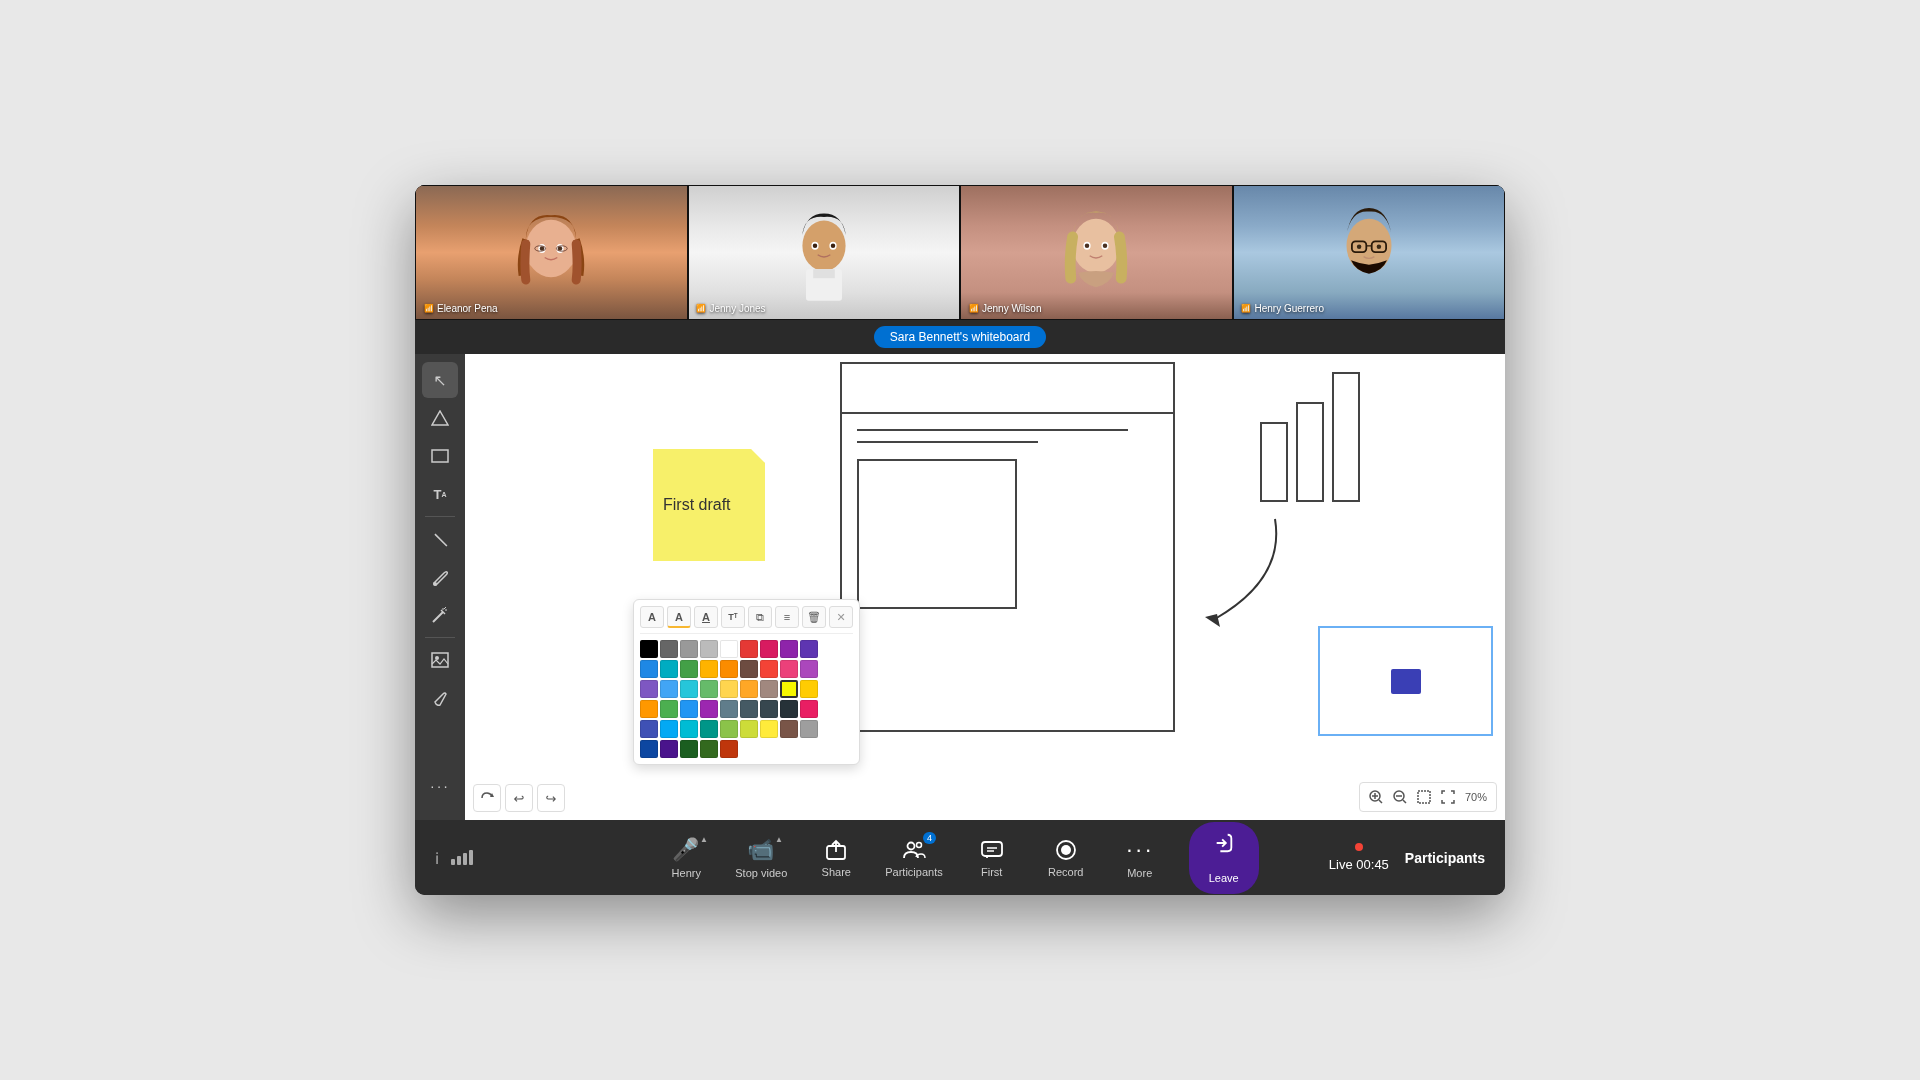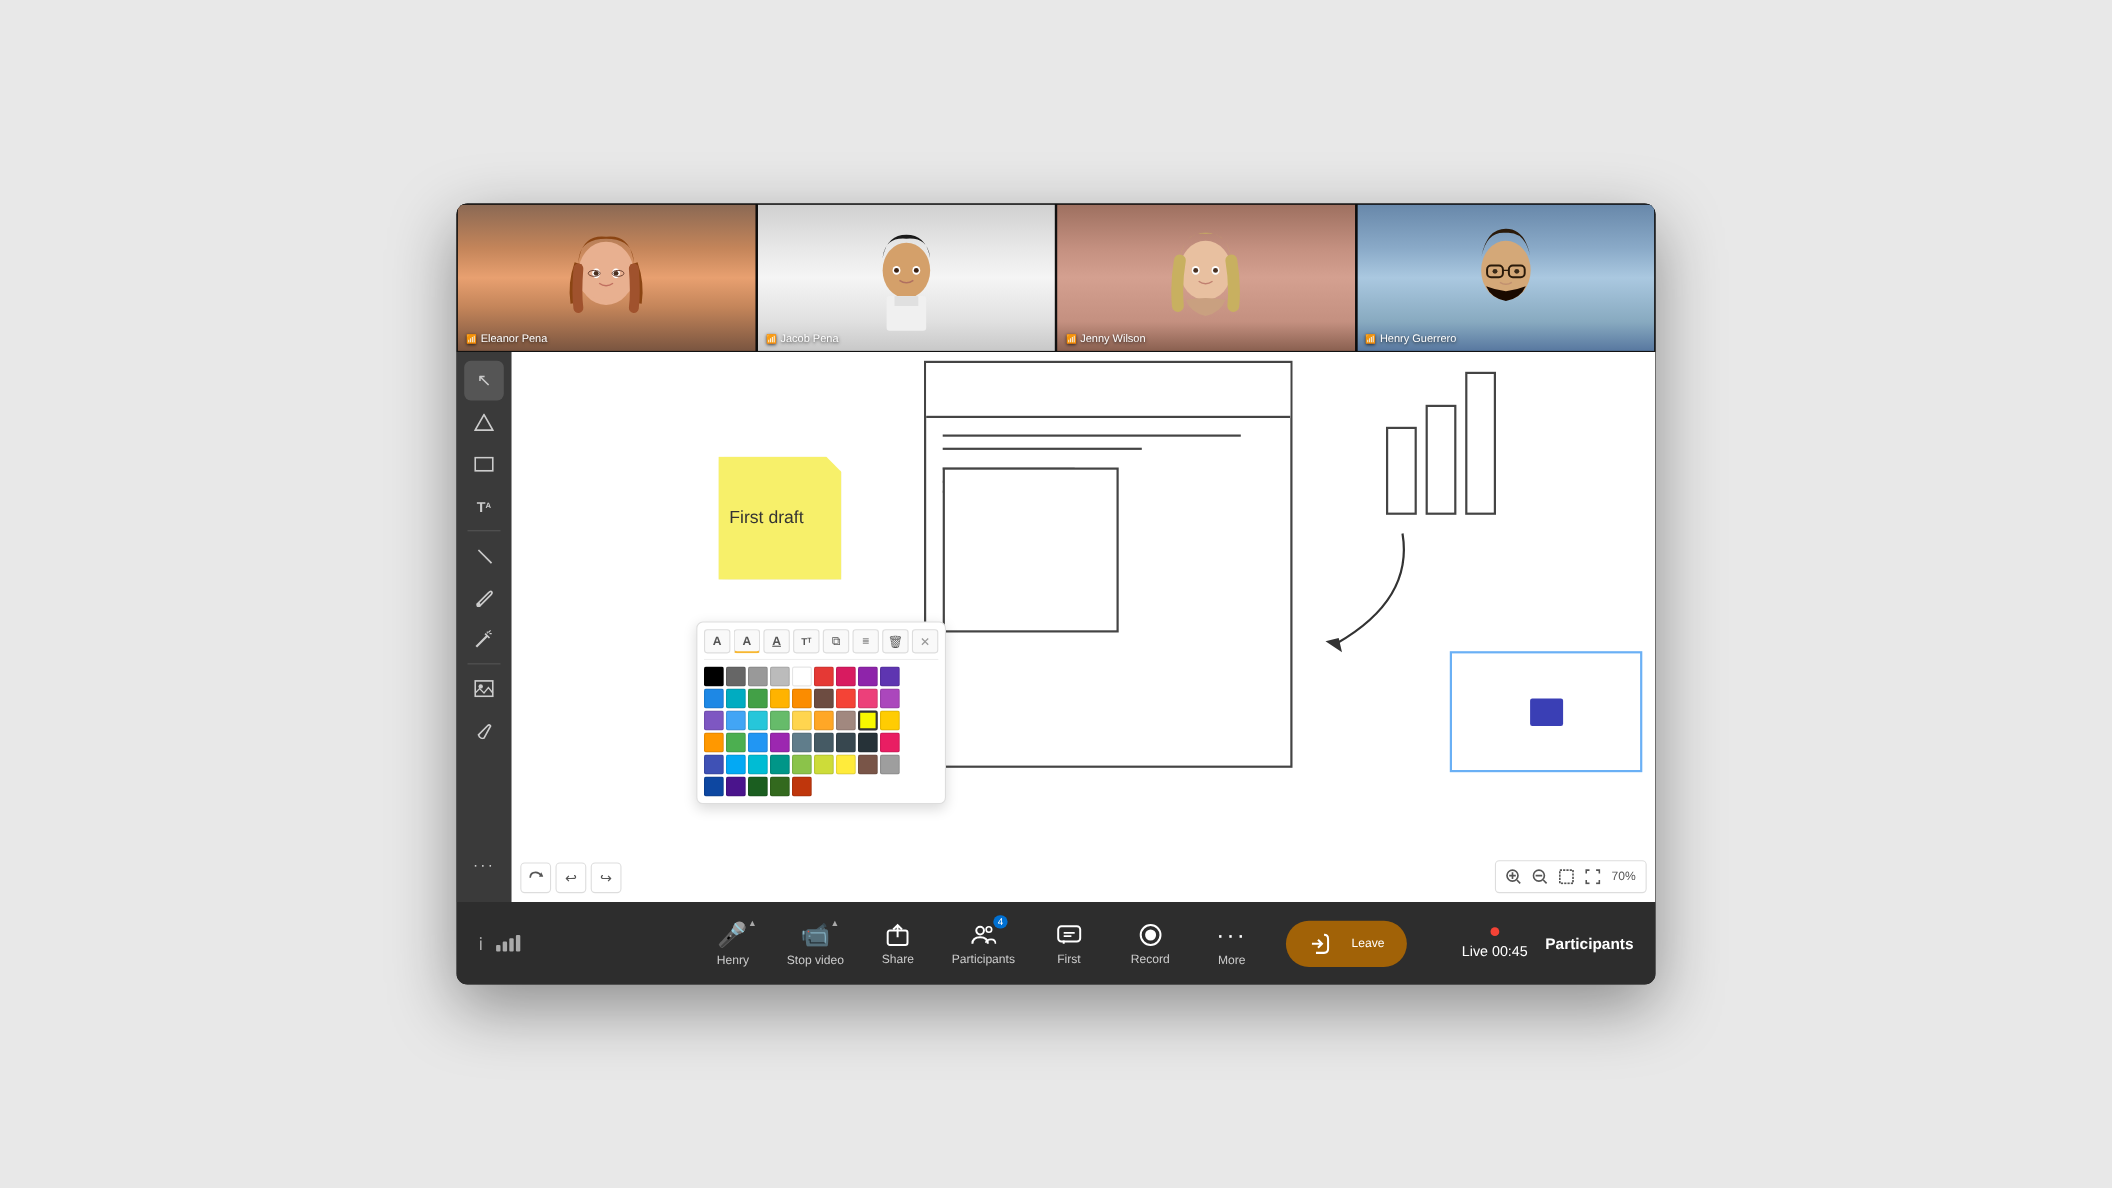--- a/index.html
+++ b/index.html
@@ -316,25 +316,25 @@
       color: #ccc;
     }
     .tool-arrow {
       position: absolute;
       top: -2px;
       right: -8px;
       font-size: 8px;
       color: #aaa;
     }
     .leave-btn {
-      background: #a16207;
+      background: #4c1d95;
       border-radius: 25px;
       padding: 10px 20px;
       display: flex;
-      flex-direction: row;
+      flex-direction: column;
       align-items: center;
       gap: 18px;
       cursor: pointer;
       min-width: 60px;
     }
     .leave-btn .tool-label { color: white; }
     .live-indicator {
       display: flex;
       align-items: center;
       gap: 6px;
@@ -405,21 +405,21 @@
           <ellipse cx="60" cy="52" rx="4" ry="4.5" fill="#fff"></ellipse>
           <circle cx="40" cy="52" r="2.5" fill="#3a2010"></circle>
           <circle cx="60" cy="52" r="2.5" fill="#3a2010"></circle>
           <path d="M43 62 Q50 67 57 62" stroke="#b07060" stroke-width="1.5" fill="none"></path>
           <rect x="30" y="78" width="40" height="35" rx="3" fill="#f0f0f0"></rect>
           <rect x="38" y="78" width="24" height="10" fill="#e0e0e0"></rect>
         </svg>
       </div>
       <div class="video-name">
         <span class="signal-icon">📶</span>
-        <span>Jacob Pena</span>
+        <span>Jenny Jones</span>
       </div>
     </div>
     <div class="video-tile">
       <div class="face-bg face-jenny" style="background: linear-gradient(180deg, #9e7060 0%, #c49080 30%, #d4a090 50%, #c49080 80%, #8a6050 100%);">
         <svg viewBox="0 0 100 120" width="90" height="120">
 
           <ellipse cx="50" cy="52" rx="26" ry="30" fill="#e8c0a0"></ellipse>
           <path d="M24 42 Q28 12 50 15 Q72 12 76 42 Q73 14 50 14 Q27 14 24 42Z" fill="#c8b060"></path>
           <path d="M24 42 Q20 65 22 88" stroke="#c8b060" stroke-width="12" fill="none" stroke-linecap="round"></path>
           <path d="M76 42 Q80 65 78 88" stroke="#c8b060" stroke-width="12" fill="none" stroke-linecap="round"></path>
@@ -454,20 +454,23 @@
           <path d="M44 64 Q50 68 56 64" stroke="#c09070" stroke-width="1.5" fill="none"></path>
         </svg>
       </div>
       <div class="video-name">
         <span class="signal-icon">📶</span>
         <span>Henry Guerrero</span>
       </div>
     </div>
   </div>
 
+  <div class="whiteboard-banner">
+    <div class="whiteboard-label">Sara Bennett's whiteboard</div>
+  </div>
 
   <div class="main-area">
 
     <div class="toolbar">
       <button class="tool-btn active" title="Select">↖</button>
       <button class="tool-btn" title="Shapes">
         <svg width="18" height="16" viewBox="0 0 18 16">
             <polygon points="9,1 17,15 1,15" fill="none" stroke="#ccc" stroke-width="1.5"></polygon>
           </svg>
       </button>

